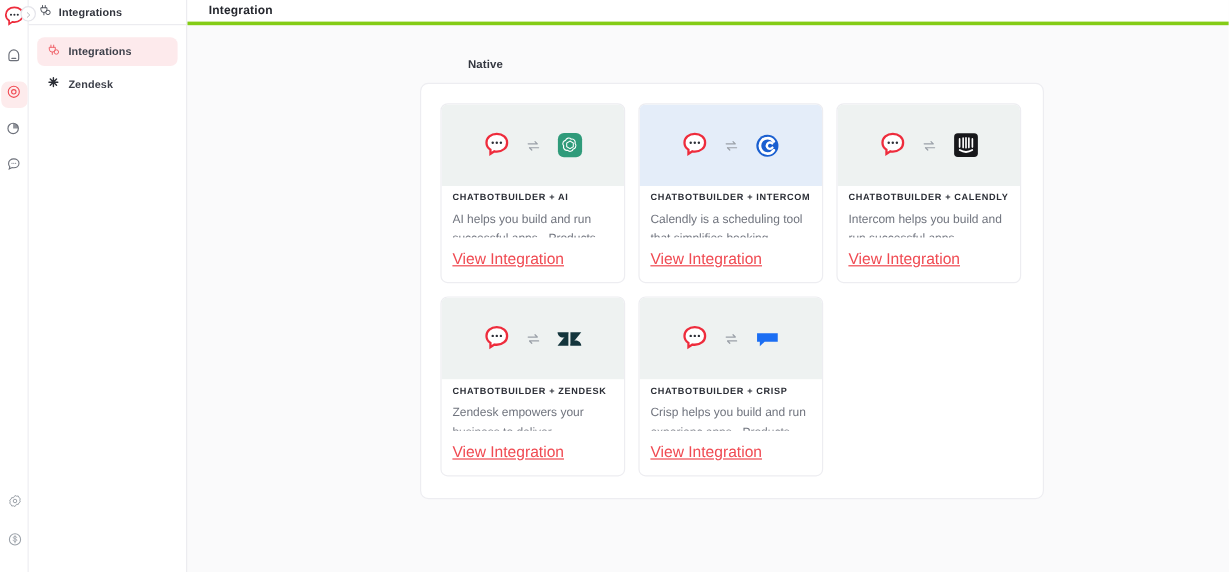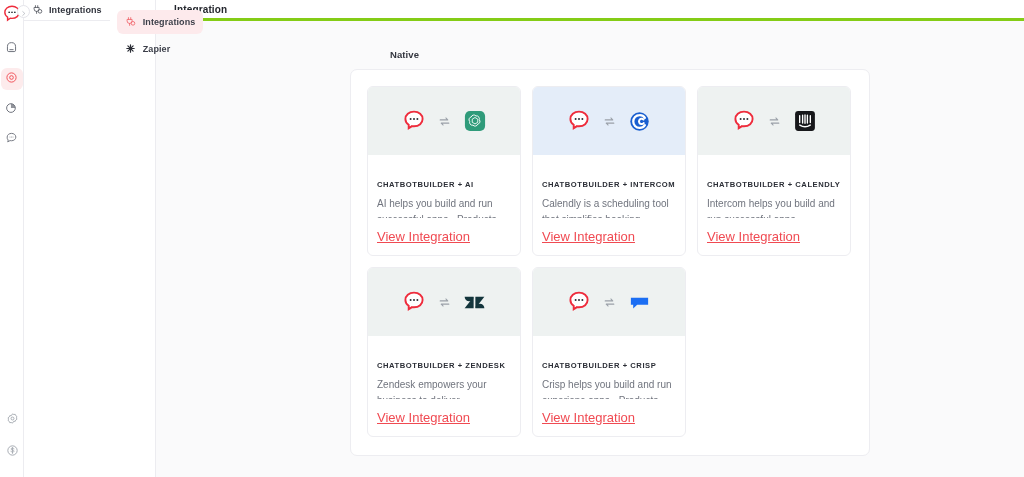--- a/index.html
+++ b/index.html
@@ -32,21 +32,21 @@
   }
   .rail-btn.active { background: #fdebec; }
   .rail-bottom { position: absolute; bottom: 4px; left: 0; width: 24px;
     display: flex; flex-direction: column; align-items: center; }
   .rail-bottom .rail-btn { margin-bottom: 10px; }
 
   
   .sidebar {
     width: 132px; flex: 0 0 132px; height: 477px;
     background: #ffffff; border-right: 1px solid #ececf0;
-    display: flex; flex-direction: row;
+    display: flex; flex-direction: column;
     position: relative;
   }
   .sidebar-head {
     height: 21px; display: flex; align-items: center; gap: 6px;
     padding: 0 8px; border-bottom: 1px solid #ececf0;
   }
   .sidebar-head-label {
     font-size: 9px; font-weight: 700; color: #31343d; letter-spacing: .1px;
   }
   .collapse-chip {
@@ -88,21 +88,21 @@
 
   .card {
     width: 154px; background: #ffffff;
     border: 1px solid #ededf1; border-radius: 6px; overflow: hidden;
   }
   .card-head {
     height: 68px; display: flex; align-items: center; justify-content: center; gap: 11px;
     background: #eef2f1;
   }
   .card-head.blue { background: #e4edf9; }
-  .card-body { padding: 5px 9px 10px 9px; margin-top: 20px; }
+  .card-body { padding: 5px 9px 10px 9px; }
   .card-title {
     font-size: 7.6px; font-weight: 700; color: #2b2e36;
     letter-spacing: .55px; margin-bottom: 7px; white-space: nowrap;
   }
   .card-desc {
     font-size: 10px; line-height: 1.55; color: #70747e; margin-bottom: 9px;
     height: 22px; overflow: hidden;
   }
   .card-link {
     font-size: 13px; color: #f04a52; text-decoration: underline;
@@ -222,21 +222,21 @@
 
       <div class="side-item">
         <span>
           <svg width="11" height="11" viewBox="0 0 24 24">
             <g stroke="#2b2e36" stroke-width="2.6" stroke-linecap="round">
               <path d="M12 4v16M4 12h16M6.3 6.3l11.4 11.4M17.7 6.3L6.3 17.7"></path>
             </g>
             <circle cx="12" cy="12" r="2.6" fill="#2b2e36"></circle>
           </svg>
         </span>
-        <span class="side-label">Zapier</span>
+        <span class="side-label">Zendesk</span>
       </div>
 
     </div>
   </div>
 
   <div class="main">
 
     <div class="topbar">
       <span class="topbar-title">Integration</span>
     </div>

